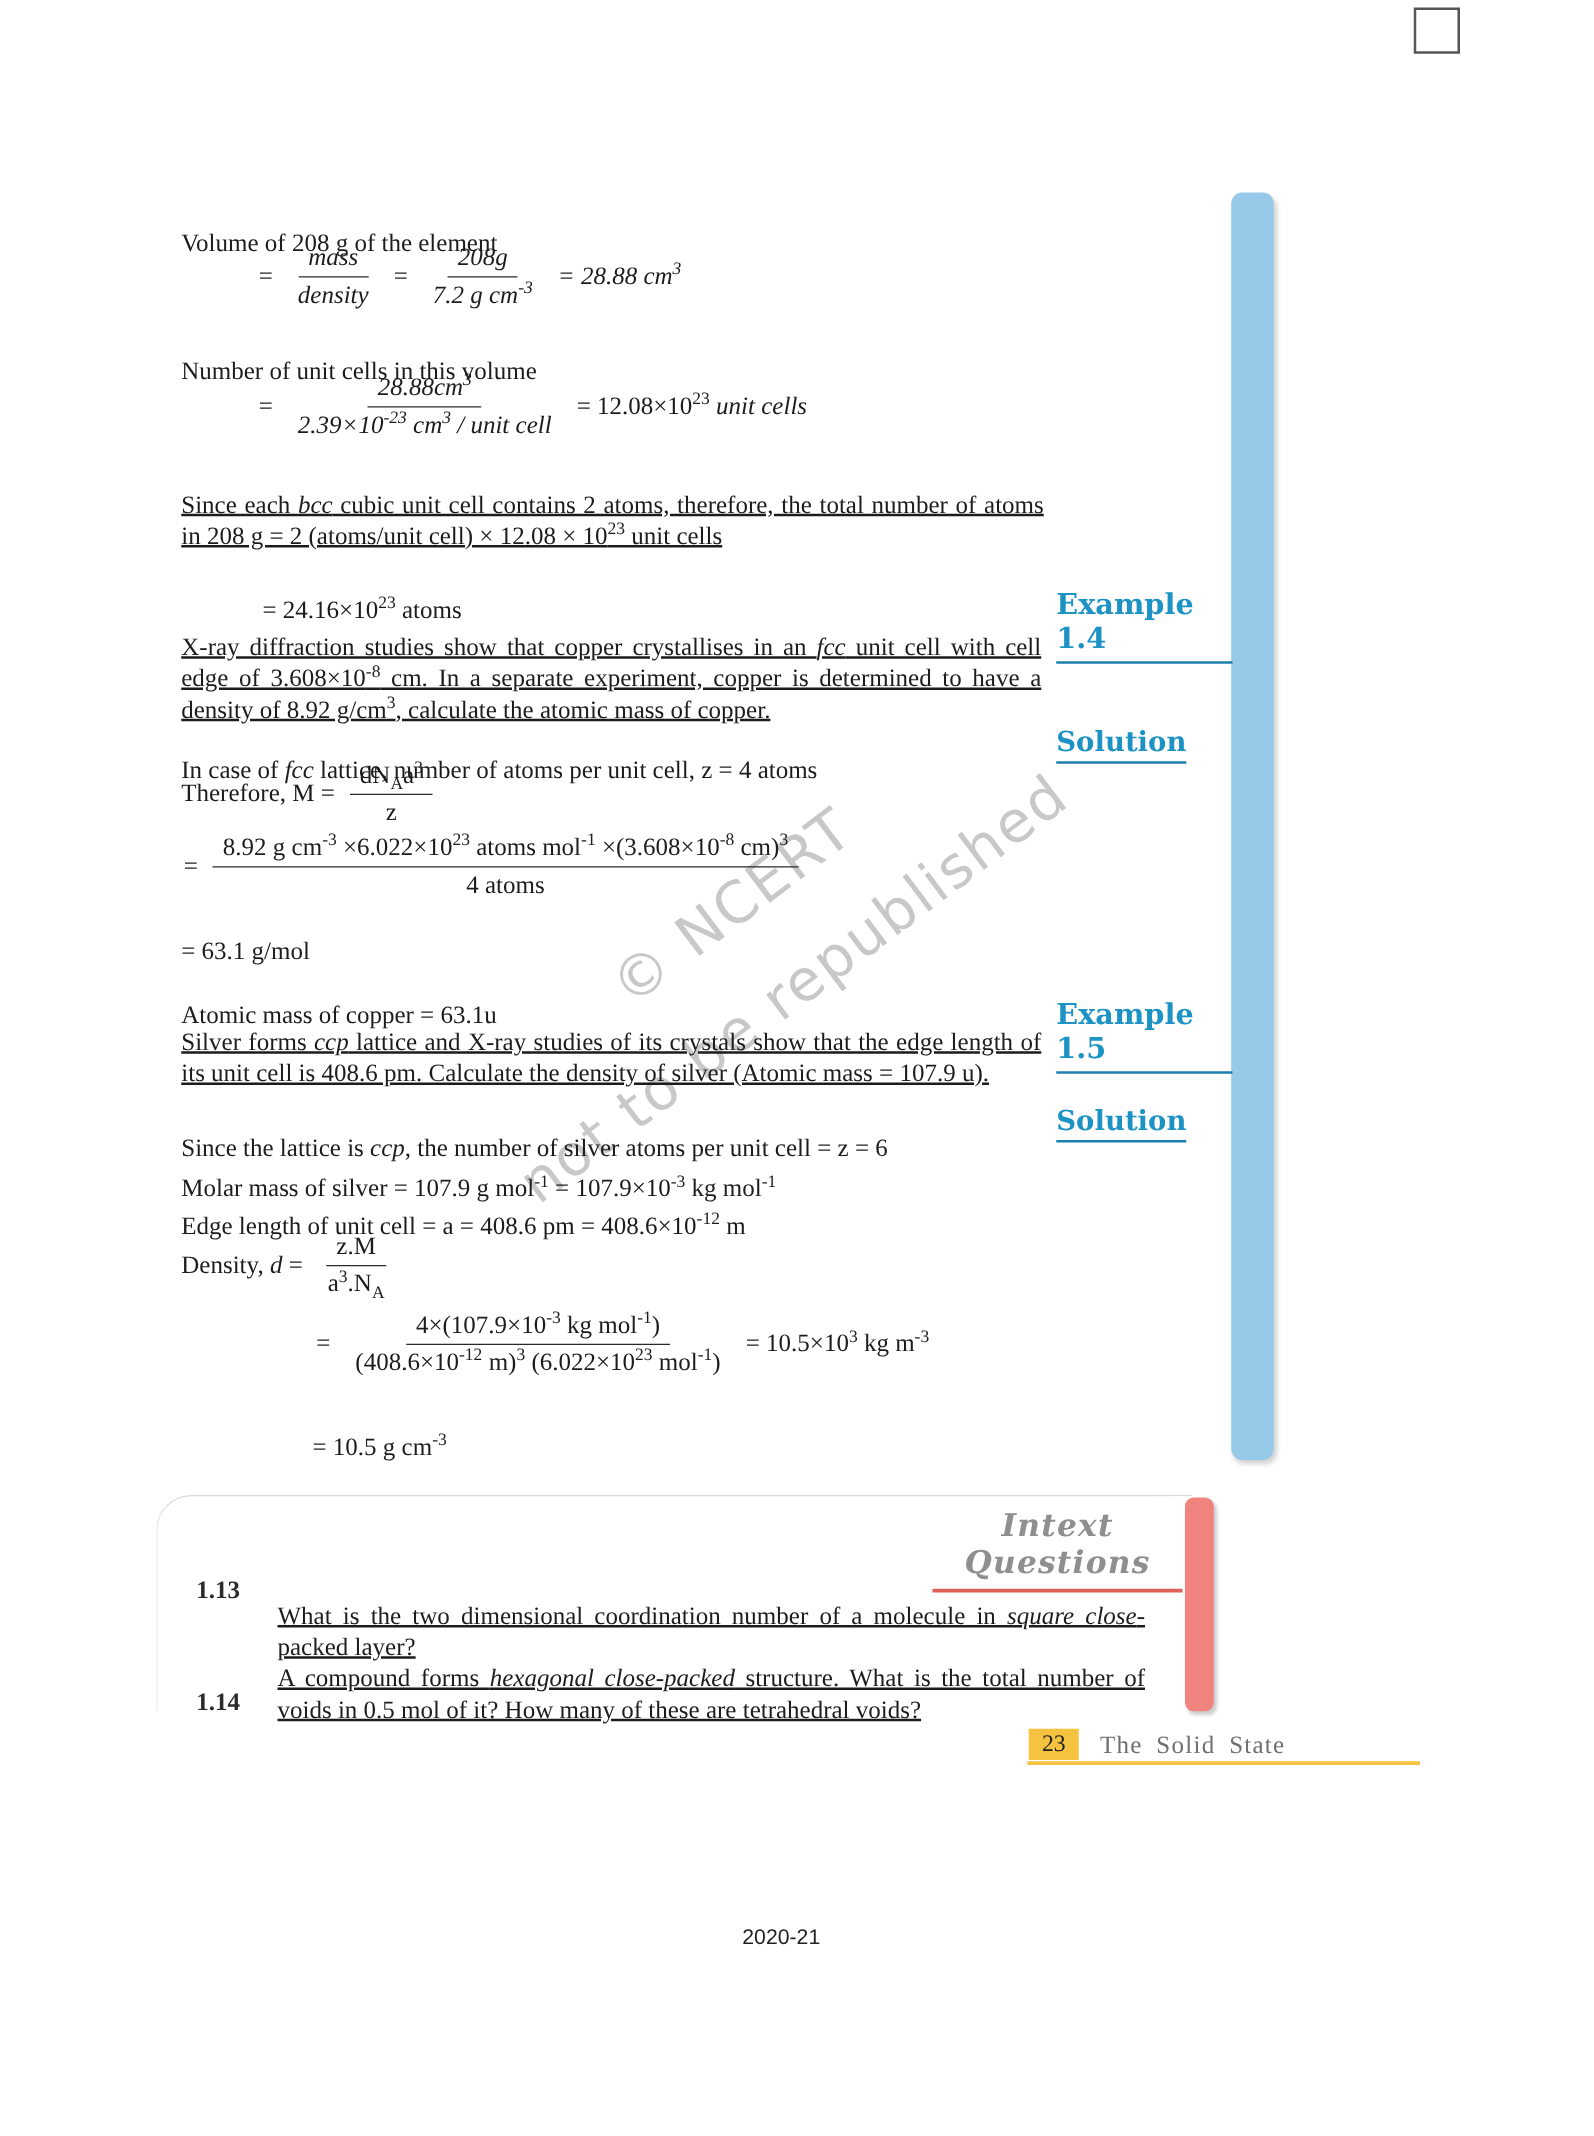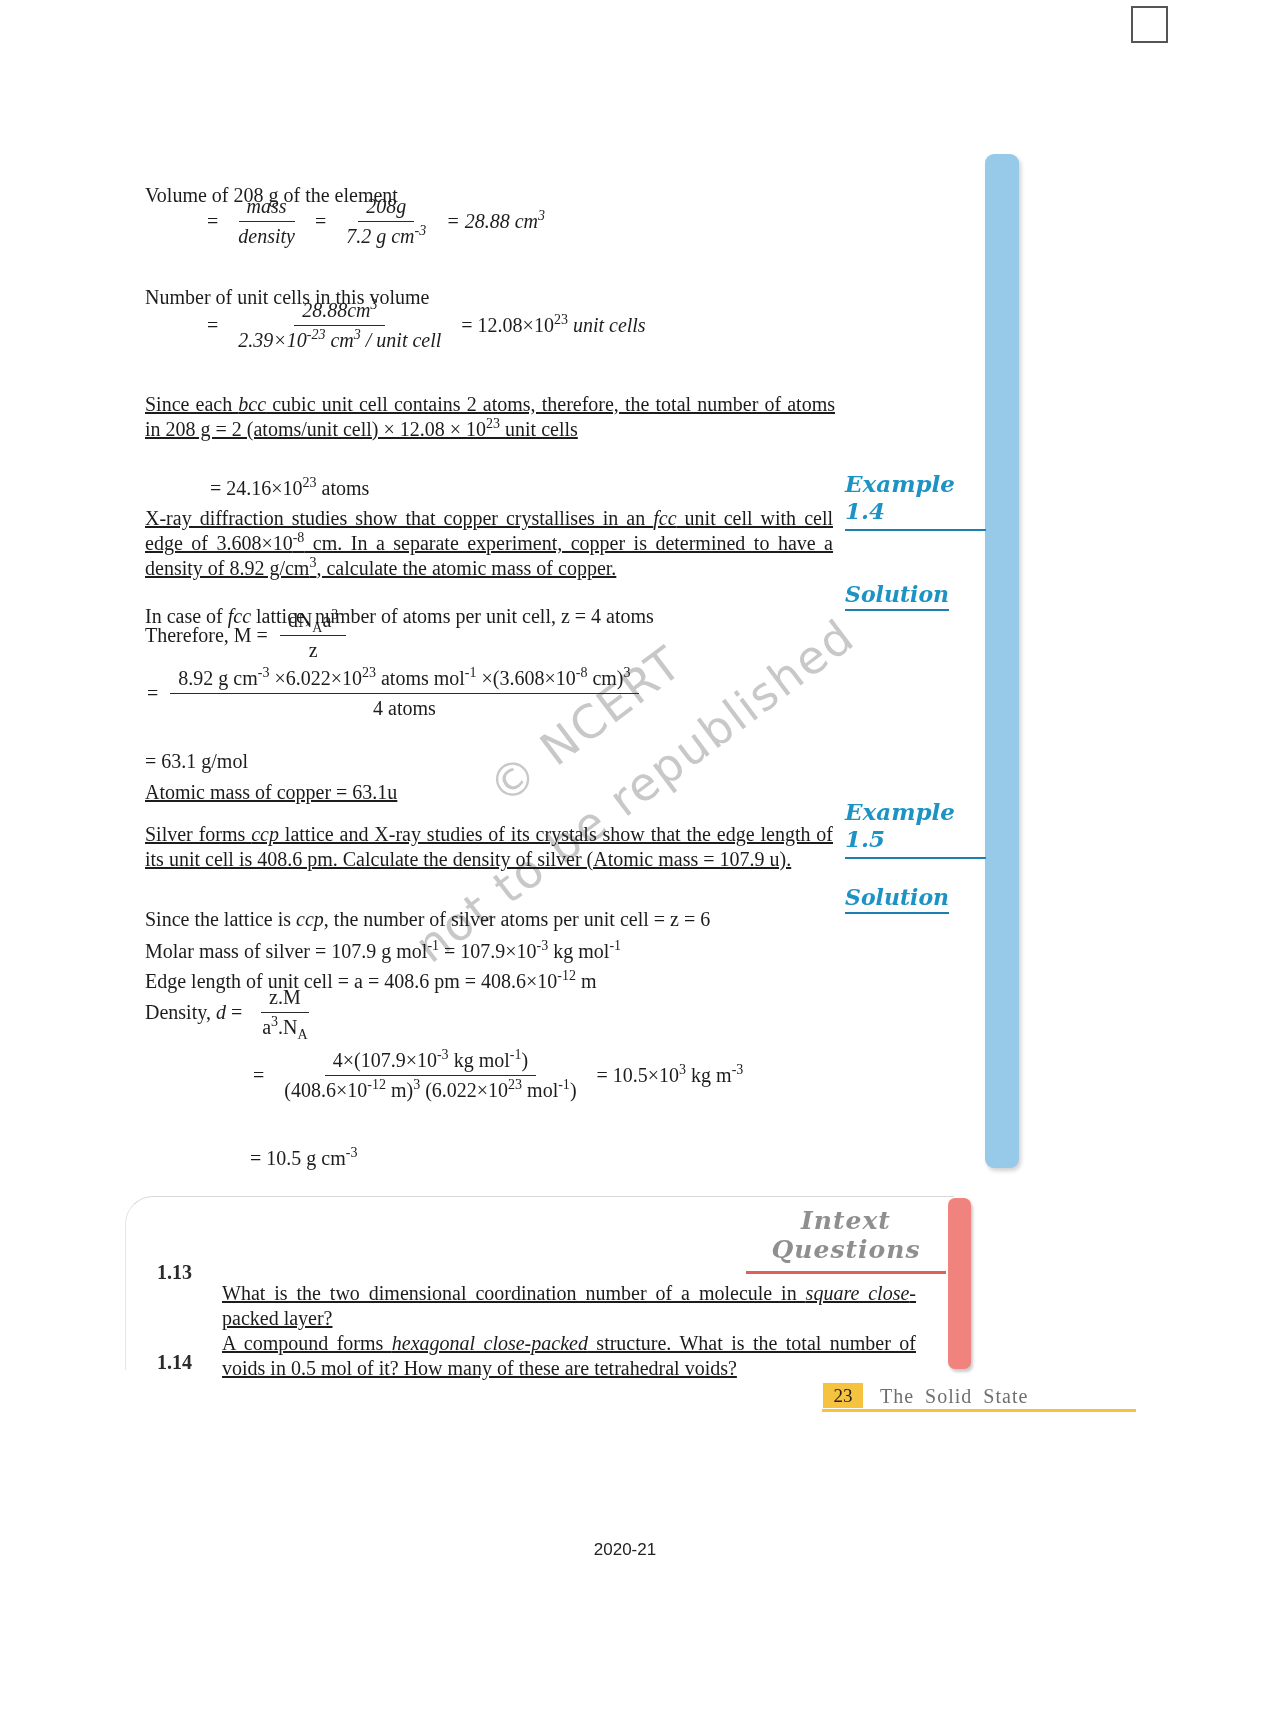--- a/index.html
+++ b/index.html
@@ -10,24 +10,24 @@
   .abs{position:absolute;}
   .body-text{font-size:20px;line-height:25px;text-align:justify;text-decoration:underline;}
   .line{font-size:20px;line-height:25px;white-space:nowrap;}
   .it{font-style:italic;}
   sup,sub{font-size:70%;line-height:0;}
   .eq-row{position:absolute;display:flex;align-items:center;font-size:20px;gap:12px;}
   .frac{display:inline-flex;flex-direction:column;align-items:center;}
   .frac .num{border-bottom:1.4px solid #2a2a2a;padding:1px 8px 3px;white-space:nowrap;text-align:center;}
   .frac .den{padding:3px 8px 0;white-space:nowrap;text-align:center;}
   .ex-label{position:absolute;left:845px;width:141px;font-family:"DejaVu Serif",serif;
-    font-style:italic;font-weight:bold;font-size:23px;color:#1c93c4;
+    font-weight:bold;font-size:23px;color:#1c93c4;
     border-bottom:2.5px solid #1d7fae;padding-bottom:5px;}
   .sol-label{position:absolute;left:845px;font-family:"DejaVu Serif",serif;
-    font-style:italic;font-weight:bold;font-size:22px;color:#1c93c4;
+    font-weight:bold;font-size:22px;color:#1c93c4;
     border-bottom:2px solid #1d7fae;padding-bottom:2px;}
   .blue-bar{left:985px;top:154px;width:34px;height:1014px;background:#97c9e8;
     border-radius:9px;box-shadow:2px 3px 4px rgba(0,0,0,.18);}
   .corner-box{left:1131px;top:6px;width:33px;height:33px;border:2px solid #555;background:#fff;}
   .watermark{left:290px;top:690px;width:640px;transform:rotate(-37deg);text-align:center;
     color:rgba(140,140,140,.48);font-family:"DejaVu Sans",sans-serif;pointer-events:none;}
   .watermark .wm1{font-size:46px;margin-bottom:28px;letter-spacing:2px;}
   .watermark .wm2{font-size:46px;letter-spacing:2px;}
   .intext-box{left:125px;top:1196px;width:828px;height:173px;
     border-top:1.5px solid #d8d8d8;border-left:1.5px solid #e6e6e6;border-top-left-radius:28px;}
@@ -107,21 +107,21 @@
   <div class="eq-row" style="left:147px;top:666px;">
     <span>=</span>
     <span class="frac">
       <span class="num"><span>8.92 g  cm</span><sup>-3</sup><span> ×6.022×10</span><sup>23</sup><span> atoms mol</span><sup>-1</sup><span> ×(3.608×10</span><sup>-8</sup><span> cm)</span><sup>3</sup></span>
       <span class="den"><span>4 atoms</span></span>
     </span>
   </div>
 
   <p class="abs line" style="left:145px;top:729px;">=  63.1  g/mol</p>
 
-  <p class="abs line" style="left:145px;top:760px;text-decoration:underline;">Atomic mass of copper = 63.1u</p>
+  <p class="abs line" style="left:145px;top:780px;">Atomic mass of copper = 63.1u</p>
 
   <div class="ex-label" style="top:798px;">Example 1.5</div>
 
   <p class="abs body-text" style="left:145px;top:802px;width:688px;"><span>Silver forms </span><span class="it">ccp</span><span> lattice and X-ray studies of its crystals show that the edge length of its unit cell is 408.6 pm. Calculate the density of silver (Atomic mass = 107.9 u).</span></p>
 
   <div class="sol-label" style="top:884px;">Solution</div>
 
   <p class="abs line" style="left:145px;top:887px;"><span>Since the lattice is </span><span class="it">ccp</span><span>, the number of silver atoms per unit cell = z = 6</span></p>
 
   <p class="abs line" style="left:145px;top:919px;"><span>Molar mass of silver = 107.9 g mol</span><sup>-1</sup><span> = 107.9×10</span><sup>-3</sup><span> kg mol</span><sup>-1</sup></p>

